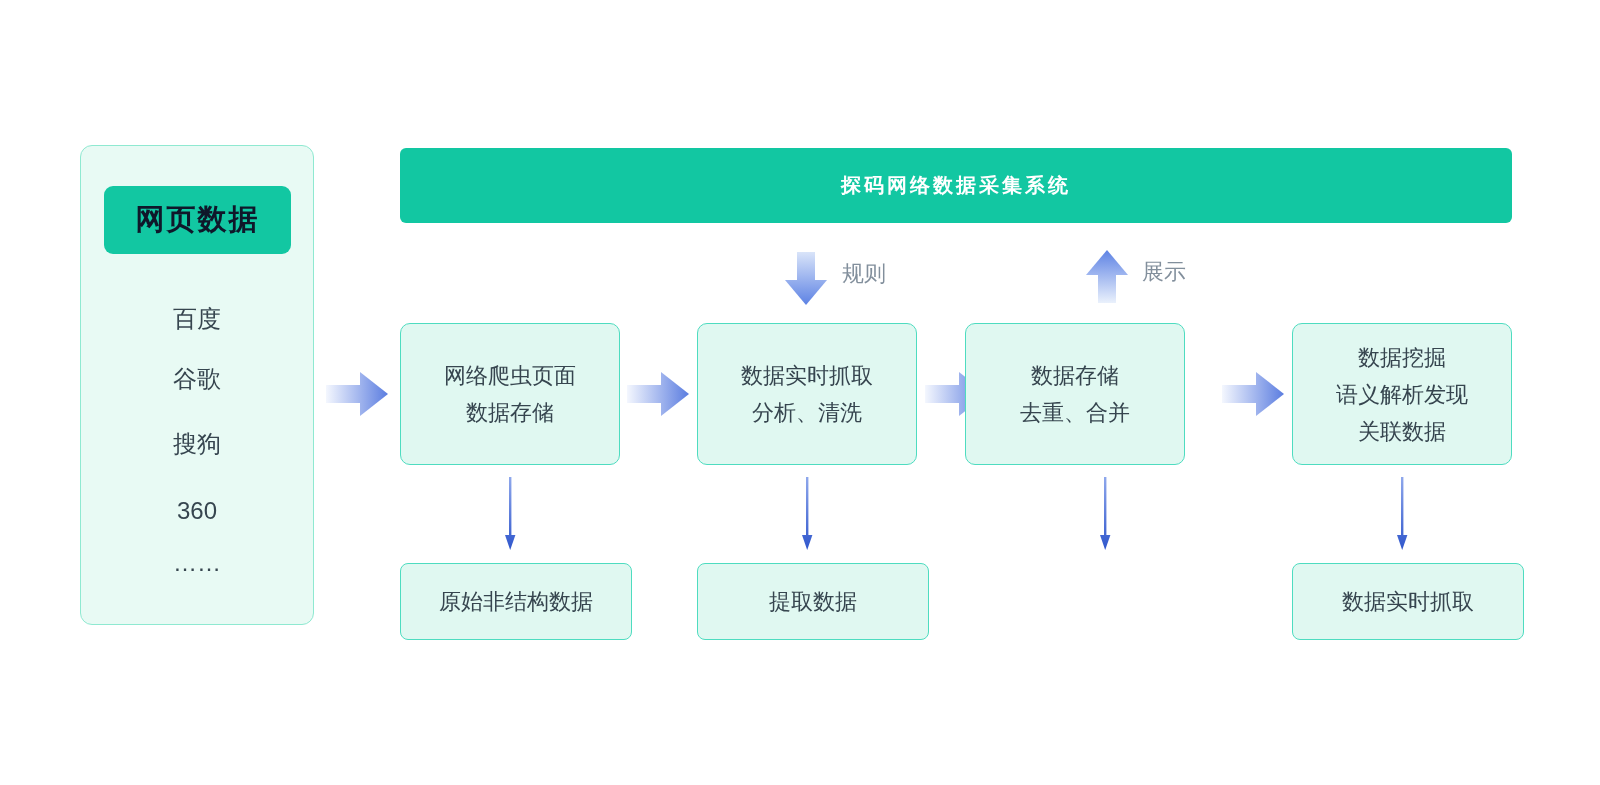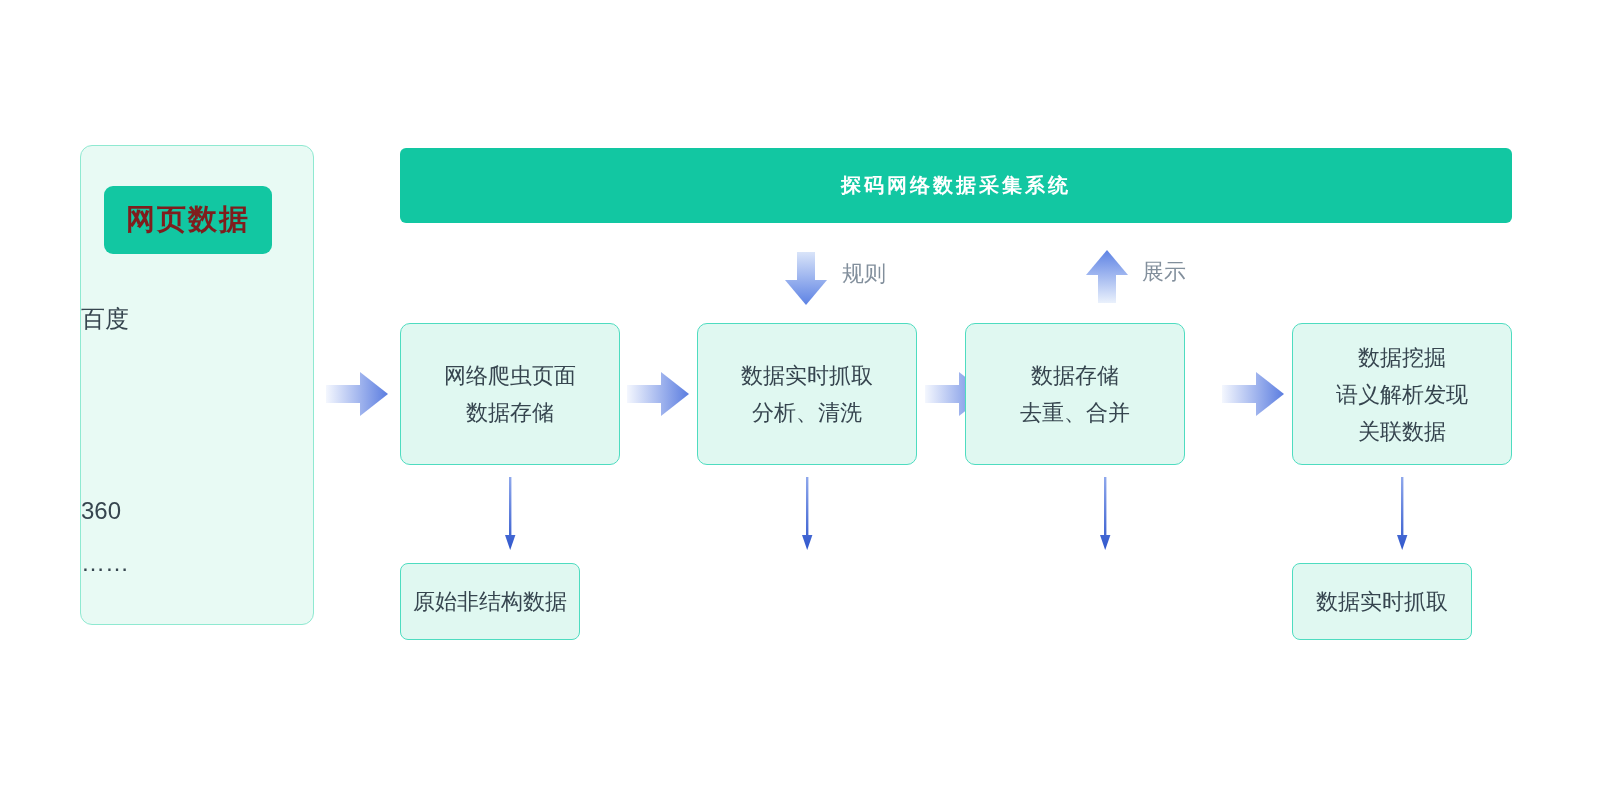--- a/index.html
+++ b/index.html
@@ -2,54 +2,56 @@
 <html><head>
 <meta charset="utf-8">
 <style>
   html,body{margin:0;padding:0;background:#ffffff;}
   body{font-family:"Liberation Sans","DejaVu Sans",sans-serif;}
   .stage{position:relative;width:1600px;height:785px;background:#ffffff;overflow:hidden;color:#36454f;}
 
   
   .panel{position:absolute;left:80px;top:145px;width:234px;height:480px;
          background:#e8faf4;border:1.5px solid #8fe9d1;border-radius:12px;box-sizing:border-box;}
-  .panel-header{position:absolute;left:23px;top:40px;width:168px;height:68px;
+  .panel-header{position:absolute;left:23px;top:40px;width:187px;height:68px;
          background:#12c7a2;border-radius:9px;display:flex;align-items:center;justify-content:center;
-         color:#7f1d1d;font-size:29px;font-weight:700;letter-spacing:2px;}
-  .panel-item{position:absolute;left:0;width:100%;
+         color:#0f172a;font-size:29px;font-weight:700;letter-spacing:2px;}
+  .panel-item{position:absolute;left:0;width:100%;text-align:center;
          font-size:24px;font-weight:500;color:#36454f;line-height:30px;}
 
   
   .banner{position:absolute;left:400px;top:148px;width:1112px;height:75px;
          background:#12c7a2;border-radius:6px;display:flex;align-items:center;justify-content:center;
          color:#ffffff;font-size:20px;font-weight:700;letter-spacing:3px;}
 
   
   .node{position:absolute;top:323px;width:220px;height:142px;box-sizing:border-box;
          background:#e0f8f1;border:1.5px solid #4edcc0;border-radius:10px;
          display:flex;flex-direction:column;align-items:center;justify-content:center;
          font-size:22px;line-height:37px;color:#36454f;text-align:center;}
-  .out{position:absolute;top:563px;width:180px;height:77px;box-sizing:border-box;
+  .out{position:absolute;top:563px;width:232px;height:77px;box-sizing:border-box;
          background:#e0f8f1;border:1.5px solid #4edcc0;border-radius:8px;
          display:flex;align-items:center;justify-content:center;
          font-size:22px;color:#36454f;text-align:center;}
 
   .arr{position:absolute;}
   .flow-label{position:absolute;font-size:22px;color:#828f9c;line-height:26px;}
 </style>
 </head>
 <body>
 
 <div class="stage">
 
   <section class="panel">
     <div class="panel-header">
       <span>网页数据</span>
     </div>
     <div class="panel-item" style="top:158px">百度</div>
+    <div class="panel-item" style="top:218px">谷歌</div>
+    <div class="panel-item" style="top:283px">搜狗</div>
     <div class="panel-item" style="top:350px">360</div>
     <div class="panel-item" style="top:402px">……</div>
   </section>
 
   <header class="banner">
     <span>探码网络数据采集系统</span>
   </header>
 
   <svg class="arr" style="left:785px;top:252px" width="42" height="53" viewBox="0 0 42 53">
     <defs>
@@ -191,17 +193,20 @@
       </defs>
     <g fill="url(#gT3)">
         <rect x="6" y="0" width="2.4" height="60"></rect>
         <polygon points="2,58 12.4,58 7.2,73"></polygon>
       </g>
   </svg>
 
   <div class="out" style="left:400px">
     <span>原始非结构数据</span>
   </div>
+  <div class="out" style="left:697px">
+    <span>提取数据</span>
+  </div>
   <div class="out" style="left:1292px">
     <span>数据实时抓取</span>
   </div>
 
 </div>
 
 </body></html>

